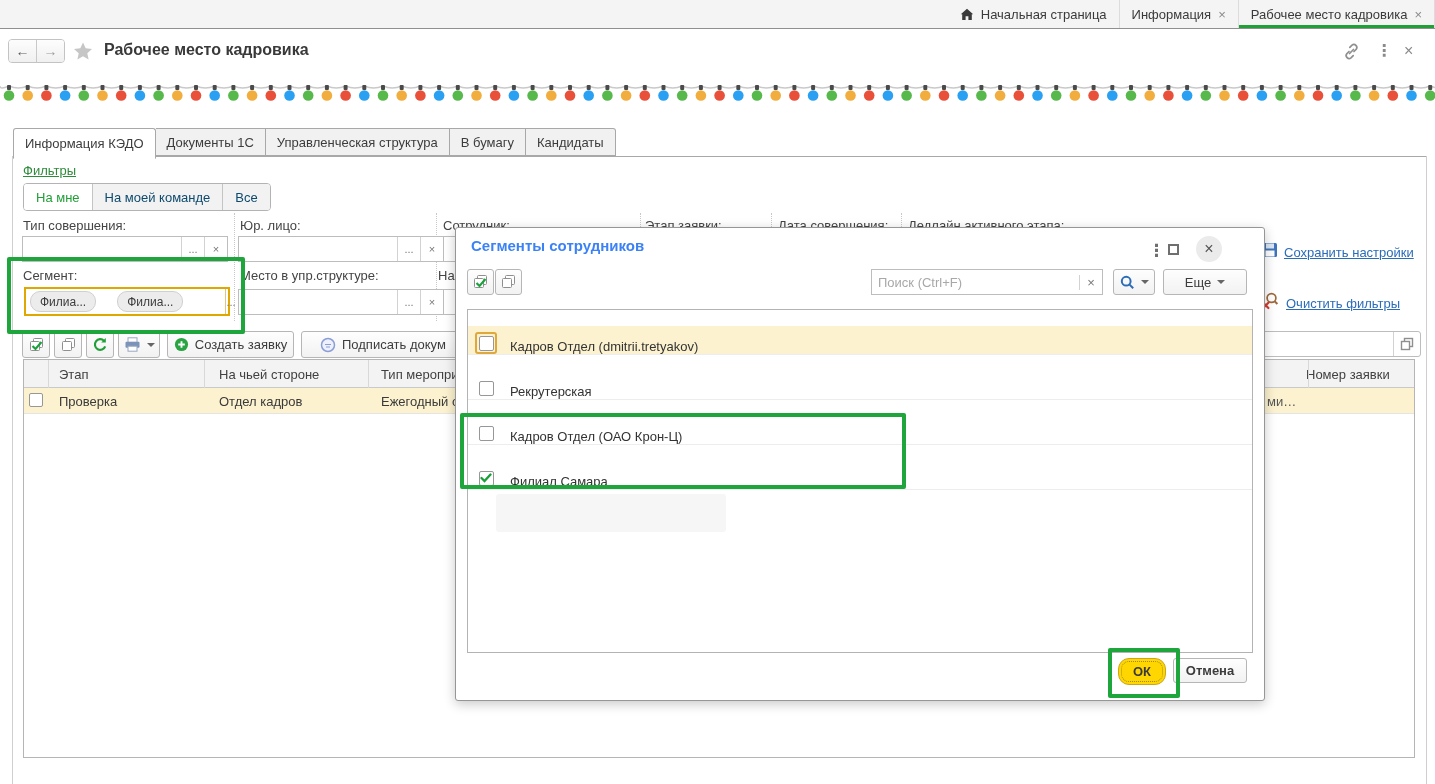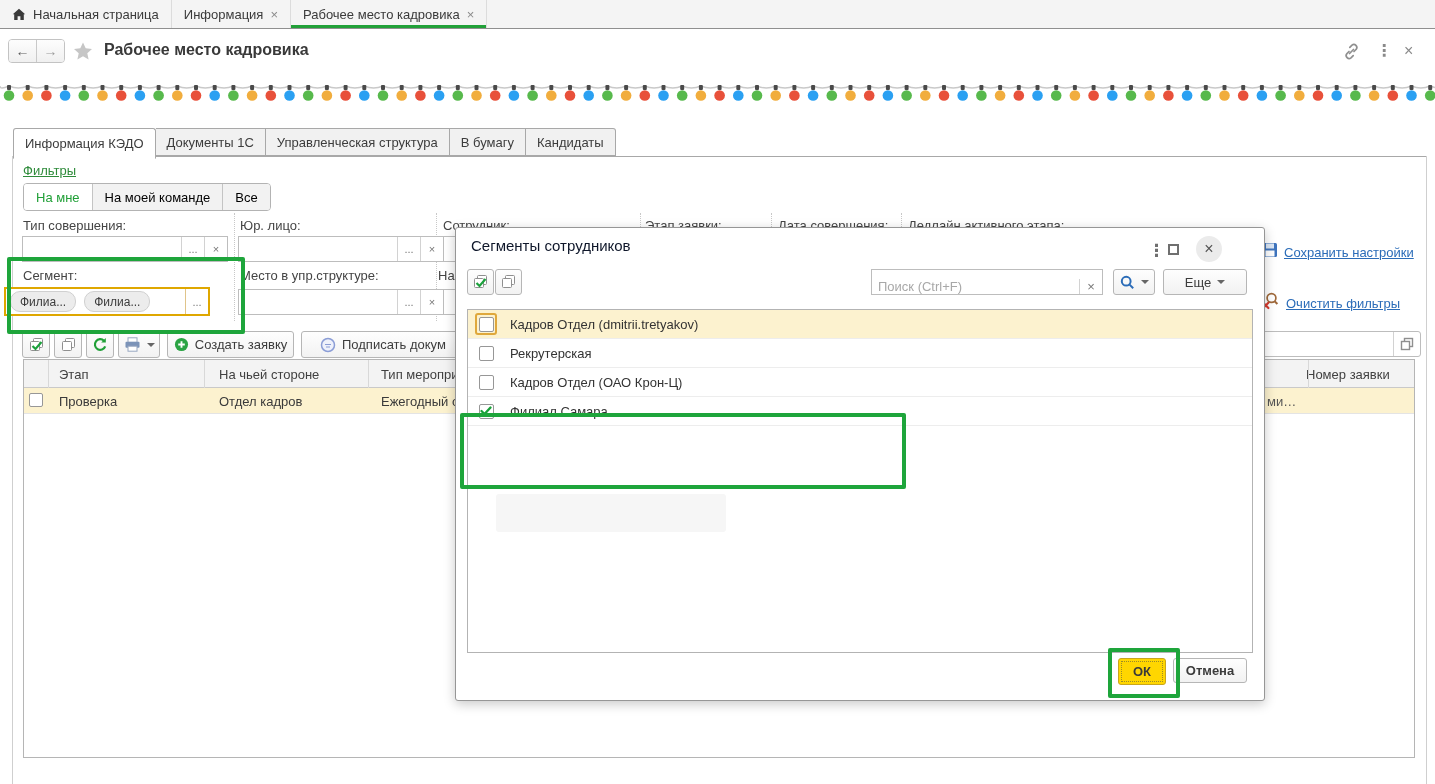--- a/index.html
+++ b/index.html
@@ -1,20 +1,20 @@
 <!DOCTYPE html>
 <html><head>
 <meta charset="utf-8">
 <style>
   html,body{margin:0;padding:0;background:#e9e9e9;}
   #screen{position:relative;width:1435px;height:784px;background:#fff;overflow:hidden;
           font-family:"Liberation Sans","DejaVu Sans",sans-serif;font-size:13px;color:#3a3a3a;}
   .abs{position:absolute;}
   
-  .tabbar{left:0;top:0;width:1435px;height:28px;background:#f4f4f4;border-bottom:1px solid #8f8f8f;display:flex;align-items:stretch;}
+  .tabbar{left:0;top:0;width:1435px;height:28px;background:#f4f4f4;border-bottom:1px solid #8f8f8f;display:flex;align-items:stretch;justify-content:flex-end;}
   .wtab{display:flex;align-items:center;gap:7px;padding:0 12px;border-right:1px solid #dcdcdc;position:relative;cursor:default;}
   .wtab .x{color:#8a8a8a;font-size:13px;line-height:1;}
   .wtab.active::after{content:"";position:absolute;left:0;right:0;bottom:0;height:3px;background:#21a038;}
   
   .navrow{left:0;top:29px;width:1435px;height:48px;background:#fff;}
   .navbtns{position:absolute;left:8px;top:10px;display:flex;border:1px solid #c3c3c3;border-radius:4px;overflow:hidden;background:#f7f7f7;}
   .navbtn{width:27px;height:22px;display:flex;align-items:center;justify-content:center;font-size:14px;color:#5c5c5c;background:linear-gradient(#fdfdfd,#f0f0f0);}
   .navbtn+.navbtn{border-left:1px solid #c9c9c9;color:#9a9a9a;}
   .pagetitle{position:absolute;left:104px;top:12px;font-size:16px;font-weight:bold;color:#393939;}
   .hdr-ico{position:absolute;top:14px;color:#8a8a8a;font-size:16px;line-height:1;}
@@ -24,21 +24,21 @@
   .ftabs{left:13px;top:128px;height:28px;display:flex;z-index:2;}
   .ftab{padding:0 11px;display:flex;align-items:center;border:1px solid #a8a8a8;border-left:none;background:#f1f1f1;color:#3c3c3c;position:relative;}
   .ftab:first-child{border-left:1px solid #a8a8a8;border-top-left-radius:3px;}
   .ftab:last-child{border-top-right-radius:3px;}
   .ftab.active{background:#fff;height:29px;border-bottom:1px solid #fff;border-top-left-radius:3px;border-top-right-radius:3px;z-index:3;}
   .panel-line{background:#a8a8a8;}
   
   .greenlink{color:#2e8b3a;text-decoration:underline;cursor:pointer;}
   .bluelink{color:#2b6cb8;text-decoration:underline;cursor:pointer;}
   .scopegrp{left:23px;top:183px;display:flex;border:1px solid #b3b3b3;border-radius:4px;overflow:hidden;}
-  .scope{height:26px;display:flex;align-items:center;padding:0 12px;background:#f2f2f2;color:#000000;border-left:1px solid #c4c4c4;}
+  .scope{height:26px;display:flex;align-items:center;padding:0 12px;background:#f2f2f2;color:#0c4a6e;border-left:1px solid #c4c4c4;}
   .scope:first-child{border-left:none;}
   .scope.active{background:#fff;color:#21a038;}
   .flabel{position:absolute;color:#444;white-space:nowrap;}
   .fld{position:absolute;height:26px;background:#fff;border:1px solid #bdbdbd;display:flex;align-items:stretch;box-sizing:border-box;}
   .fld .sp{flex:1;}
   .fld .seg{width:22px;border-left:1px solid #d2d2d2;display:flex;align-items:center;justify-content:center;color:#777;font-size:11px;}
   .dotsep{position:absolute;width:0;border-left:1px dotted #c8c8c8;}
   .chip{height:19px;display:flex;align-items:center;padding:0 9px;background:#ececec;border:1px solid #d0d0d0;border-radius:10px;font-size:12px;color:#3c3c3c;margin-top:2px;}
   
   .btn{display:flex;align-items:center;justify-content:center;gap:6px;background:linear-gradient(#fefefe,#f2f2f2);border:1px solid #b6b6b6;border-radius:3px;box-sizing:border-box;color:#3c3c3c;}
@@ -46,35 +46,35 @@
   
   .tbl{left:23px;top:359px;width:1392px;height:399px;border:1px solid #b5b5b5;background:#fff;box-sizing:border-box;}
   .thead{position:absolute;left:0;top:0;width:100%;height:28px;background:#f3f3f3;border-bottom:1px solid #c9c9c9;box-sizing:border-box;}
   .hcell{position:absolute;top:7px;color:#414141;white-space:nowrap;}
   .trow{position:absolute;left:0;top:28px;width:100%;height:26px;background:#fcf2cf;border-bottom:1px solid #e4e4e4;box-sizing:border-box;}
   .tcell{position:absolute;top:6px;color:#3a3a3a;white-space:nowrap;}
   .vline{position:absolute;top:0;width:1px;height:54px;background:#d8d8d8;}
   .cb{width:14px;height:14px;background:#fff;border:1px solid #979797;border-radius:2px;box-sizing:border-box;display:flex;align-items:center;justify-content:center;}
   
   .modal{left:455px;top:227px;width:808px;height:472px;background:#fff;border:1px solid #969696;border-radius:3px;box-shadow:0 3px 12px rgba(0,0,0,.22);z-index:50;}
-  .mtitle{position:absolute;left:15px;top:9px;font-size:15px;font-weight:400;color:#0f172a;}
+  .mtitle{position:absolute;left:15px;top:9px;font-size:15px;font-weight:700;color:#3b82f6;}
   .mhdr-ico{position:absolute;top:12px;color:#6f6f6f;}
   .mclose{position:absolute;left:740px;top:8px;width:26px;height:26px;border-radius:50%;background:#ebebeb;display:flex;align-items:center;justify-content:center;color:#555;font-size:16px;}
   .maxbox{position:absolute;left:712px;top:16px;width:11px;height:11px;border:2px solid #6f6f6f;box-sizing:border-box;}
   .iconbtn{position:absolute;width:27px;height:26px;}
-  .msearch{position:absolute;left:415px;top:41px;width:232px;height:26px;border:1px solid #bdbdbd;display:flex;align-items:flex-end;box-sizing:border-box;background:#fff;}
+  .msearch{position:absolute;left:415px;top:41px;width:232px;height:26px;border:1px solid #bdbdbd;display:flex;align-items:center;box-sizing:border-box;background:#fff;}
   .msearch input{flex:1;border:none;outline:none;padding:0 6px;font:13px "Liberation Sans",sans-serif;color:#333;min-width:0;background:transparent;}
   .msearch input::placeholder{color:#a8a8a8;}
   .mlist{position:absolute;left:11px;top:81px;width:786px;height:344px;border:1px solid #b3b3b3;box-sizing:border-box;background:#fff;overflow:hidden;}
-  .mrow{position:relative;height:28px;display:flex;align-items:center;border-bottom:1px solid #ededed;}
+  .mrow{position:relative;height:28px;display:flex;align-items:flex-end;border-bottom:1px solid #ededed;margin-top:16px;}
   .mrow.sel{background:#fcf2cf;}
   .mrow .cbwrap{margin-left:7px;width:22px;height:22px;display:flex;align-items:center;justify-content:center;border:2px solid transparent;border-radius:3px;box-sizing:border-box;}
   .mrow.sel .cbwrap{border-color:#dfa83c;}
   .mrow .lbl{margin-left:13px;color:#333;}
-  .okbtn{position:absolute;left:662px;top:430px;width:46px;height:25px;background:#ffd600;border:1px solid #c9a61b;border-radius:3px;display:flex;align-items:center;justify-content:center;font-weight:bold;color:#3a3a3a;outline:1px dotted #9b8a2a;outline-offset:-4px;}
+  .okbtn{position:absolute;left:662px;top:430px;width:46px;height:25px;background:#ffd600;border:1px solid #c9a61b;border-radius:11px;display:flex;align-items:center;justify-content:center;font-weight:bold;color:#3a3a3a;outline:1px dotted #9b8a2a;outline-offset:-4px;}
   .cancelbtn{position:absolute;left:717px;top:430px;width:74px;height:25px;font-weight:bold;}
   
   .anno{border:4px solid #1ea53b;border-radius:2px;z-index:60;pointer-events:none;}
 </style>
 </head>
 <body>
 
 <div id="screen">
 
   <div class="abs tabbar">
@@ -317,21 +317,21 @@
   <div class="fld" style="left:443px;top:236px;width:206px">
     <span class="sp"></span>
     <span class="seg">...</span>
     <span class="seg">×</span>
   </div>
 
   <div class="flabel" style="left:23px;top:268px">Сегмент:</div>
   <div class="flabel" style="left:240px;top:268px">Место в упр.структуре:</div>
   <div class="flabel" style="left:438px;top:268px">Наз</div>
 
-  <div class="fld" style="left:4px;top:287px;width:206px;height:29px;border:2px solid #dfa700;padding-left:4px;gap:8px">
+  <div class="fld" style="left:24px;top:287px;width:206px;height:29px;border:2px solid #dfa700;padding-left:4px;gap:21px">
     <span class="chip">Филиа...</span>
     <span class="chip">Филиа...</span>
     <span class="sp"></span>
     <span class="seg" style="border-left:1px solid #e0c48a">...</span>
   </div>
   <div class="fld" style="left:238px;top:289px;width:206px">
     <span class="sp"></span>
     <span class="seg">...</span>
     <span class="seg">×</span>
   </div>

